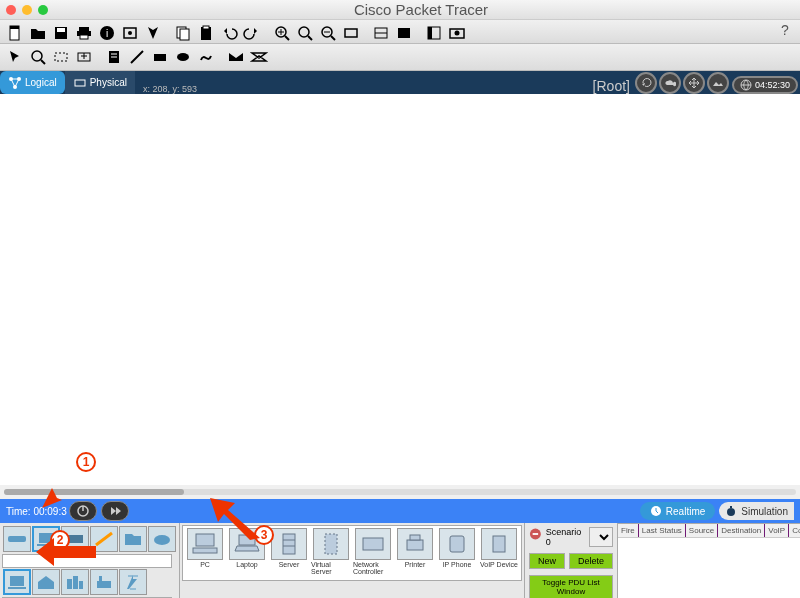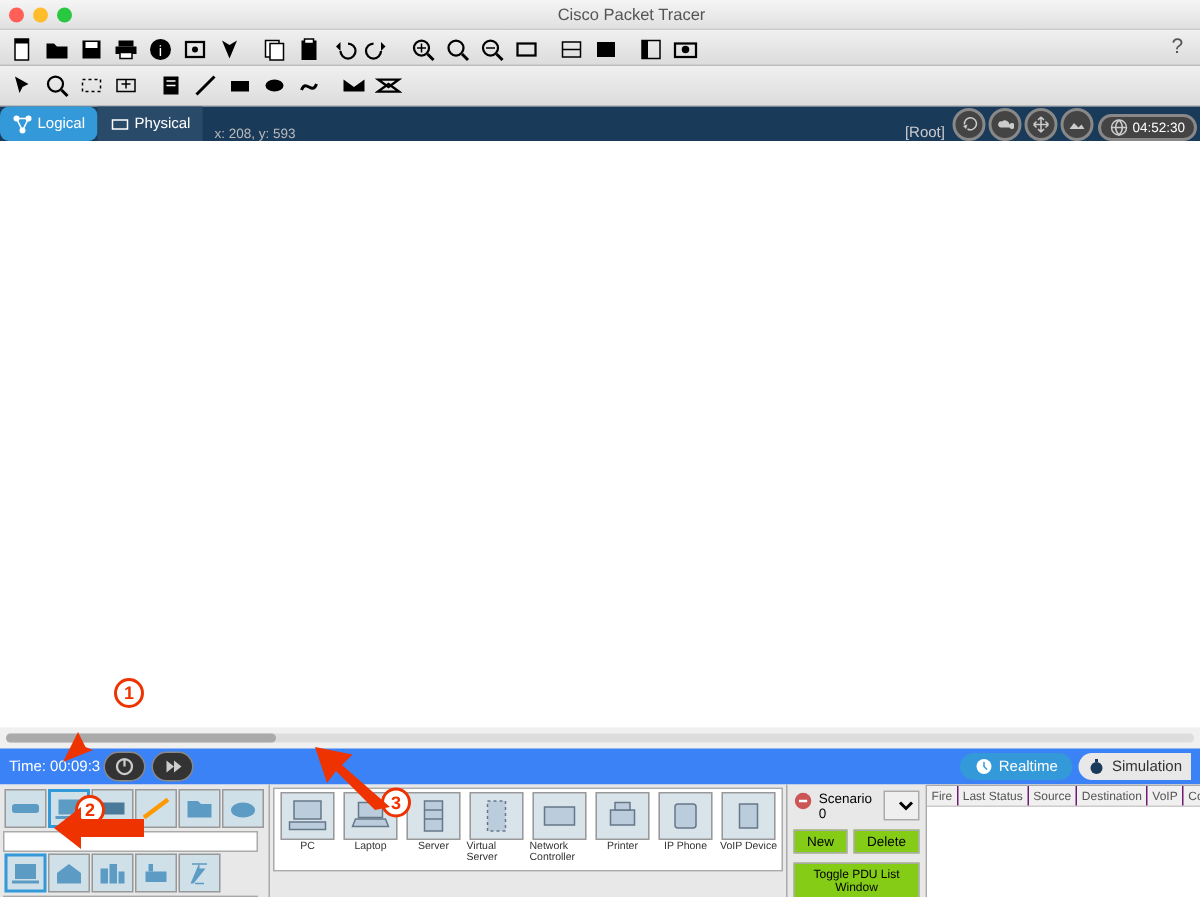--- a/index.html
+++ b/index.html
@@ -1,34 +1,34 @@
 <!DOCTYPE html>
 <html><head>
 <meta charset="utf-8">
 <style>
 *{margin:0;padding:0;box-sizing:border-box;font-family:Arial,Helvetica,sans-serif}
 body{background:#e8e8e8;width:800px;height:598px;overflow:hidden;position:relative}
 .titlebar{height:20px;background:linear-gradient(#f5f5f5,#e0e0e0);display:flex;align-items:center;padding:0 6px;border-bottom:1px solid #ccc}
 .traffic{display:flex;gap:6px}
 .tl{width:10px;height:10px;border-radius:50%}
 .tl-r{background:#ff5f57}.tl-y{background:#ffbd2e}.tl-g{background:#28c940}
-.title{flex:1;text-align:center;font-size:11px;color:#555}
+.title{flex:1;text-align:center;font-size:15px;color:#555}
 .help{font-size:14px;color:#555;width:15px}
 .toolbar{background:linear-gradient(#f0f0f0,#dcdcdc);padding:2px 4px;display:flex;gap:1px;border-bottom:1px solid #bbb}
 .tb1{height:24px}
 .tbtn{width:22px;height:22px;display:inline-flex;align-items:center;justify-content:center;cursor:pointer;border:1px solid transparent;border-radius:2px}
 .tbtn svg{width:18px;height:18px}
 .sep{width:6px}
 .viewbar{height:23px;background:#1a3a5a;display:flex;align-items:flex-end;color:#fff;font-size:10px}
 .vtab{padding:2px 8px;display:flex;align-items:center;gap:3px;height:23px}
 .vtab.active{background:#3499d9;border-radius:6px 6px 6px 6px}
 .vicon{width:14px;height:14px;display:inline-block}
 .coord{margin-left:8px;font-size:9px;color:#bbb}
 .spacer{flex:1}
-.rootbtn{font-size:10px;color:#ccc;padding:0 4px}
+.rootbtn{font-size:14px;color:#ccc;padding:0 4px}
 .circbtn{width:22px;height:22px;background:#444;border-radius:50%;border:2px solid #888;margin:0 1px;display:inline-flex;align-items:center;justify-content:center}
 .timepill{background:#444;border:2px solid #888;border-radius:10px;padding:1px 6px;margin:0 2px;display:flex;align-items:center;gap:3px;font-size:9px}
 .workspace{background:#fff;height:391px;position:relative}
 .hscroll{height:14px;background:#f0f0f0;display:flex;align-items:center;padding:0 4px}
 .scrolltrack{flex:1;height:6px;background:#ddd;border-radius:3px;position:relative}
 .scrollthumb{position:absolute;left:0;width:180px;height:6px;background:#aaa;border-radius:3px}
 .timebar{height:24px;background:#3b82f6;display:flex;align-items:center;color:#fff;font-size:10px;padding:0 6px}
 .playbtn{width:28px;height:20px;background:#333;border:1px solid #888;border-radius:10px;margin:0 2px;display:inline-flex;align-items:center;justify-content:center}
 .rtbtn{background:#3499d9;border-radius:10px;padding:3px 10px;display:flex;align-items:center;gap:4px;font-size:10px}
 .simbtn{background:#e8e8e8;color:#333;border-radius:10px 0 0 10px;padding:3px 6px;display:flex;align-items:center;gap:4px;font-size:10px;margin-left:4px}

